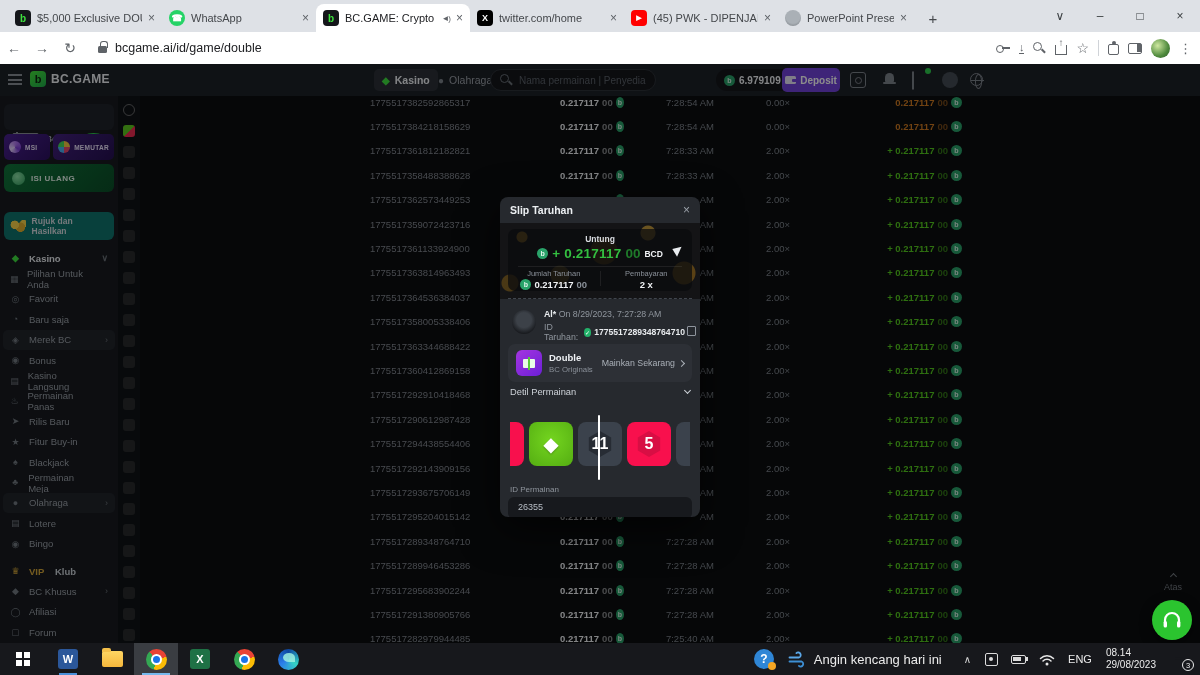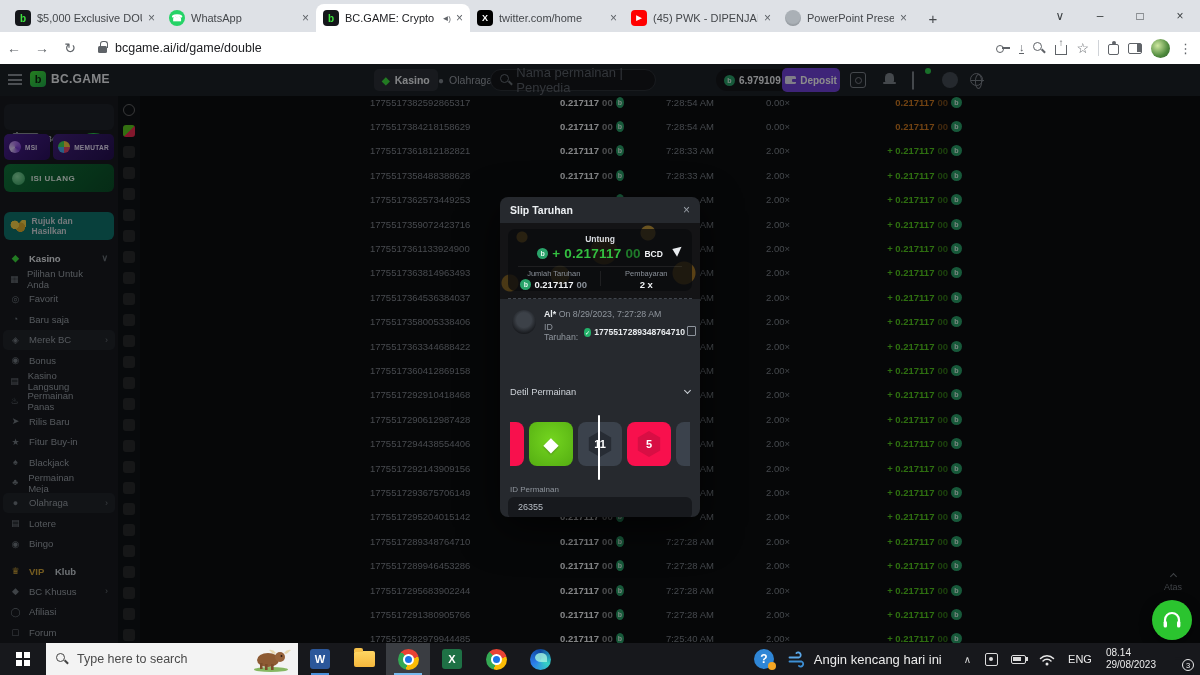--- a/index.html
+++ b/index.html
@@ -61,21 +61,21 @@
   #logoshield{width:16px;height:16px;border-radius:4px;background:linear-gradient(145deg,#45e63a,#1fae4b);color:#10240f;font-weight:bold;font-size:11px;display:flex;align-items:center;justify-content:center;}
   #logotext{color:#eef1f4;font-weight:bold;font-size:12px;letter-spacing:.3px;}
   .hnav{position:absolute;top:5px;height:22px;display:flex;align-items:center;gap:5px;font-size:10.5px;border-radius:5px;padding:0 8px;}
   #nav-kasino{left:374px;background:#2c3138;color:#eef1f4;font-weight:bold;}
   #nav-kasino .ng{color:#3fe03f;font-size:10px;}
   #nav-olahraga{left:430px;color:#9aa0a8;}
   #nav-olahraga .ng{color:#7d838b;font-size:10px;}
   #hsearch{position:absolute;left:490px;top:5px;width:166px;height:22px;background:#15171b;border:1px solid #2d3238;border-radius:11px;display:flex;align-items:center;gap:6px;padding:0 9px;}
   #hsearch .magic::before{border-color:#6b7178;}
   #hsearch .magic::after{background:#6b7178;}
-  #hsearch span{font-size:13px;color:#5b6169;}
+  #hsearch span{font-size:10px;color:#5b6169;}
   #balance{position:absolute;left:716px;top:5px;height:22px;display:flex;align-items:center;gap:4px;background:#15171b;border-radius:11px;padding:0 8px;}
   .coin{display:inline-flex;width:11px;height:11px;border-radius:50%;background:#2aa36a;color:#dff5ea;font-size:7px;font-weight:bold;align-items:center;justify-content:center;}
   #balance b{color:#f0f2f5;font-size:10px;}
   #balance i{color:#8a9097;font-size:10px;font-style:normal;font-weight:bold;}
   .caret{width:5px;height:5px;border-right:1.4px solid #8a9097;border-bottom:1.4px solid #8a9097;transform:rotate(45deg);margin-top:-3px;}
   #deposit{position:absolute;left:782px;top:4px;width:58px;height:24px;background:#7142da;border-radius:5px;display:flex;align-items:center;justify-content:center;gap:4px;color:#fff;font-size:10px;font-weight:bold;}
   .walletic{width:11px;height:8px;background:#e8e3f7;border-radius:1.5px;position:relative;}
   .walletic::before{content:"";position:absolute;right:0;top:2.5px;width:4px;height:3px;background:#7142da;border-radius:1px 0 0 1px;}
   .hic{position:absolute;top:8px;width:16px;height:16px;}
   .vaultic{border:1.6px solid #7d838b;border-radius:3px;}
@@ -190,21 +190,21 @@
   #mplay .caret{transform:rotate(-45deg);border-color:#aab0b8;margin-top:0;}
   #mdetail{position:absolute;left:10px;top:190px;width:180px;display:flex;justify-content:space-between;align-items:center;}
   #mdetail span{color:#cdd2d8;font-size:9.3px;}
   #mdetail .caret{border-color:#cdd2d8;}
   #mtiles{position:absolute;left:10px;top:218px;width:180px;height:65px;overflow:hidden;}
   .tilewrap{position:absolute;top:7px;left:0;height:46px;}
   .tile{position:absolute;top:0;width:44px;height:44px;border-radius:8px;display:flex;align-items:center;justify-content:center;}
   .tile[data-kind="red"]{background:#f8104d;}
   .tile[data-kind="dark"]{background:#3b424c;}
   .tile[data-kind="green"]{background:radial-gradient(circle at 50% 42%,#74d51f,#54ad12);}
-  .hex{width:26px;height:26px;clip-path:polygon(50% 0,93% 25%,93% 75%,50% 100%,7% 75%,7% 25%);display:flex;align-items:center;justify-content:center;color:#fff;font-weight:bold;font-size:11px;}
+  .hex{width:26px;height:26px;clip-path:polygon(50% 0,93% 25%,93% 75%,50% 100%,7% 75%,7% 25%);display:flex;align-items:center;justify-content:center;color:#fff;font-weight:bold;font-size:16px;}
   .tile[data-kind="dark"] .hex{background:#272c34;}
   .tile[data-kind="red"] .hex{background:#d80e44;}
   .hex:empty{display:none;}
   .gem{display:none;color:#fff;font-size:20px;text-shadow:0 1px 2px rgba(0,0,0,.3);}
   .tile[data-kind="green"] .gem{display:block;}
   #mline{position:absolute;left:88px;top:0;width:2px;height:65px;background:#fff;border-radius:1px;}
   #mgidlbl{position:absolute;left:10px;top:288px;color:#8f959d;font-size:8px;}
   #mginput{position:absolute;left:8px;top:300px;width:184px;height:22px;background:#17191d;border-radius:6px;color:#b9bfc7;font-size:9px;line-height:20px;padding-left:10px;}
 
   
@@ -939,20 +939,31 @@
       <div id="muser">
         <span id="mavatar"></span>
         <div id="mname"><b>Al*</b> <span>On 8/29/2023, 7:27:28 AM</span></div>
         <div id="mbetid">
           <span>ID Taruhan:</span>
           <span class="vbadge">✓</span>
           <b>1775517289348764710</b>
           <span class="copyic"></span>
         </div>
       </div>
+      <div id="mgame">
+        <span id="mgameic"></span>
+        <div id="mgamet">
+          <div class="n">Double</div>
+          <div class="p">BC Originals</div>
+        </div>
+        <div id="mplay">
+          <span>Mainkan Sekarang</span>
+          <span class="caret"></span>
+        </div>
+      </div>
       <div id="mdetail">
         <span>Detil Permainan</span>
         <span class="caret"></span>
       </div>
       <div id="mtiles">
         <div class="tilewrap">
 
         <div class="tile" data-kind="red" style="left: -30px;">
             
             
@@ -982,35 +993,20 @@
   </div>
 
   <div id="taskbar">
     <div id="startbtn">
       <span class="winlogo">
           <i></i>
           <i></i>
           <i></i>
           <i></i>
         </span>
-    </div>
-    <div id="tsearch">
-      <span class="magic"></span>
-      <span>Type here to search</span>
-      <svg id="bull" width="40" height="26" viewBox="0 0 40 26">
-        <ellipse cx="19" cy="23.5" rx="17" ry="2.5" fill="#86b761"></ellipse>
-        <ellipse cx="16" cy="14" rx="11" ry="7" fill="#8d5a33"></ellipse>
-        <rect x="8" y="17" width="2.6" height="6" fill="#7c4d2a"></rect>
-        <rect x="13" y="18" width="2.6" height="6" fill="#7c4d2a"></rect>
-        <rect x="19" y="18" width="2.6" height="6" fill="#7c4d2a"></rect>
-        <circle cx="28" cy="11" r="5" fill="#96623a"></circle>
-        <path d="M24 7 q-3 -4 -7 -3 q3 3 5 4z" fill="#e8d9b0"></path>
-        <path d="M32 7 q3 -4 7 -3 q-3 3 -5 4z" fill="#e8d9b0"></path>
-        <circle cx="29.5" cy="10" r="0.9" fill="#2b1a0e"></circle>
-      </svg>
     </div>
     <div class="task-ic">
         <span class="wordic">W</span>
         <span class="uline short"></span>
       </div>
     <div class="task-ic">
         <span class="folderic"></span>
       </div>
     <div class="task-ic" data-hl="true">
         <span class="chromeic"></span>

